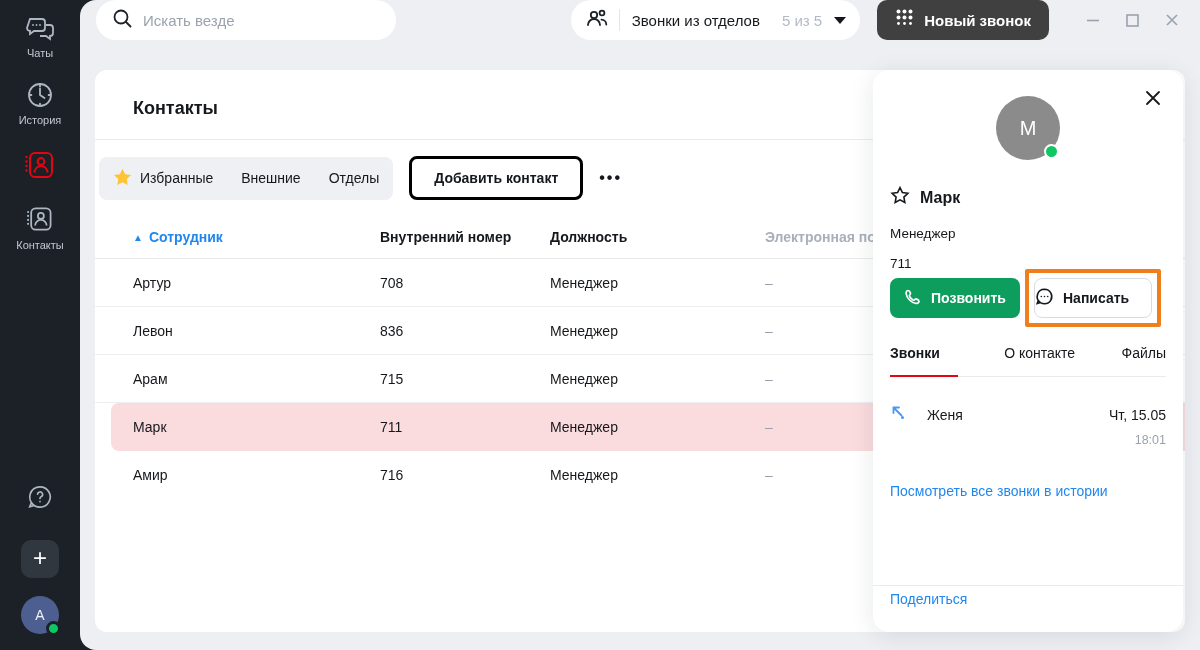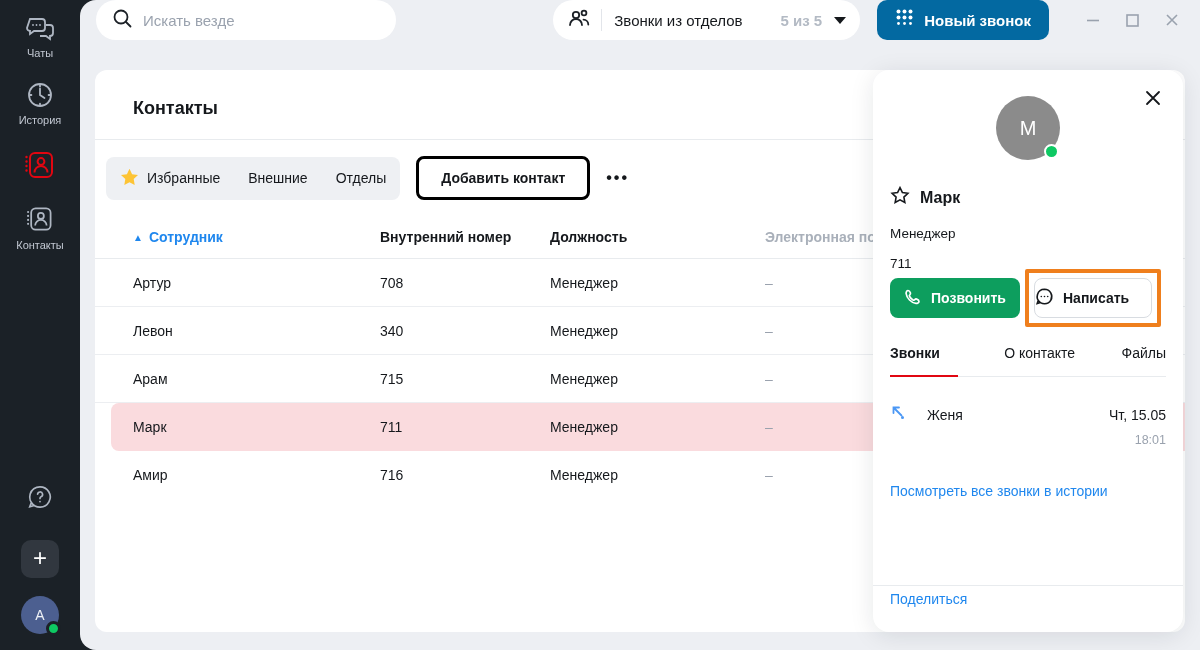--- a/index.html
+++ b/index.html
@@ -22,33 +22,33 @@
   .main { flex:1; background:#edeff3; border-radius:16px 0 0 16px; position:relative; overflow:hidden; }
 
   .topbar { height:70px; display:flex; align-items:flex-start; padding:0 20px 0 16px; }
   .search-pill { display:flex; align-items:center; gap:10px; background:#fff; border-radius:20px; height:40px; width:300px; padding:0 16px; }
   .search-pill input { border:none; outline:none; font-size:15px; font-family:"Liberation Sans",sans-serif; color:#15181c; width:100%; background:transparent; }
   .search-pill input::placeholder { color:#9aa2ae; }
   .right-group { margin-left:auto; display:flex; align-items:center; }
   .dropdown-pill { display:flex; align-items:center; background:#fff; border-radius:20px; height:40px; padding:0 14px; cursor:pointer; }
   .dropdown-pill .vdiv { width:1px; height:22px; background:#e2e5ea; margin:0 12px 0 10px; }
   .dd-label { font-size:15px; color:#15181c; }
-  .dd-count { font-size:15px; color:#b3bac4; margin:0 10px 0 38px;font-weight:bold; }
+  .dd-count { font-size:15px; color:#b3bac4; margin:0 10px 0 22px; }
   .caret { width:0; height:0; border-left:6px solid transparent; border-right:6px solid transparent; border-top:7px solid #15181c; margin-left:2px; }
-  .newcall-btn { display:flex; align-items:center; gap:10px; background:#0369a1; color:#fff; border:none; border-radius:10px; height:40px; padding:0 18px; font-size:15px; font-weight:700; font-family:"Liberation Sans",sans-serif; margin-left:17px; cursor:pointer; }
+  .newcall-btn { display:flex; align-items:center; gap:10px; background:#404040; color:#fff; border:none; border-radius:10px; height:40px; padding:0 18px; font-size:15px; font-weight:700; font-family:"Liberation Sans",sans-serif; margin-left:17px; cursor:pointer; }
   .win-controls { display:flex; align-items:center; gap:24px; margin-left:36px; color:#9aa2ae; }
   .win-controls span { cursor:pointer; display:flex; align-items:center; }
 
   
   .content { position:relative; height:580px; }
   .card { position:absolute; left:15px; top:0; width:1090px; height:562px; background:#fff; border-radius:12px; overflow:hidden; }
   .card-title { font-size:18px; font-weight:700; padding:28px 0 20px 38px; }
   .card-hr { height:1px; background:#e8ebee; }
 
-  .toolbar { display:flex; align-items:center; margin:16px 0 0 11px; }
+  .toolbar { display:flex; align-items:center; margin:16px 0 0 4px; }
   .seg-group { display:flex; align-items:center; background:#eef0f3; border-radius:8px; overflow:hidden; }
   .seg { display:flex; align-items:center; gap:8px; padding:11px 14px; font-size:14px; color:#15181c; cursor:pointer; white-space:nowrap; }
   .seg.active { background:#e10611; color:#fff; }
   .add-contact { margin-left:16px; background:#fff; border:3px solid #000000; border-radius:8px; padding:11px 22px; font-size:14px; font-weight:700; font-family:"Liberation Sans",sans-serif; cursor:pointer; color:#15181c; }
   .more-btn { margin-left:16px; font-size:16px; font-weight:700; letter-spacing:2px; cursor:pointer; color:#15181c; }
 
   .table { margin-top:22px; }
   .trow { display:grid; grid-template-columns:247px 170px 215px 1fr; padding-left:38px; align-items:center; }
   .thead { height:30px; font-size:14px; font-weight:700; }
   .thead .sort-col { color:#1f87ee; display:flex; align-items:center; gap:6px; cursor:pointer; }
@@ -258,21 +258,21 @@
 
           <div class="tbody">
             <div class="trow">
               <div>Артур</div>
               <div>708</div>
               <div>Менеджер</div>
               <div class="cell-email">–</div>
             </div>
             <div class="trow">
               <div>Левон</div>
-              <div>340</div>
+              <div>836</div>
               <div>Менеджер</div>
               <div class="cell-email">–</div>
             </div>
             <div class="trow">
               <div>Арам</div>
               <div>715</div>
               <div>Менеджер</div>
               <div class="cell-email">–</div>
             </div>
             <div class="trow selected">

